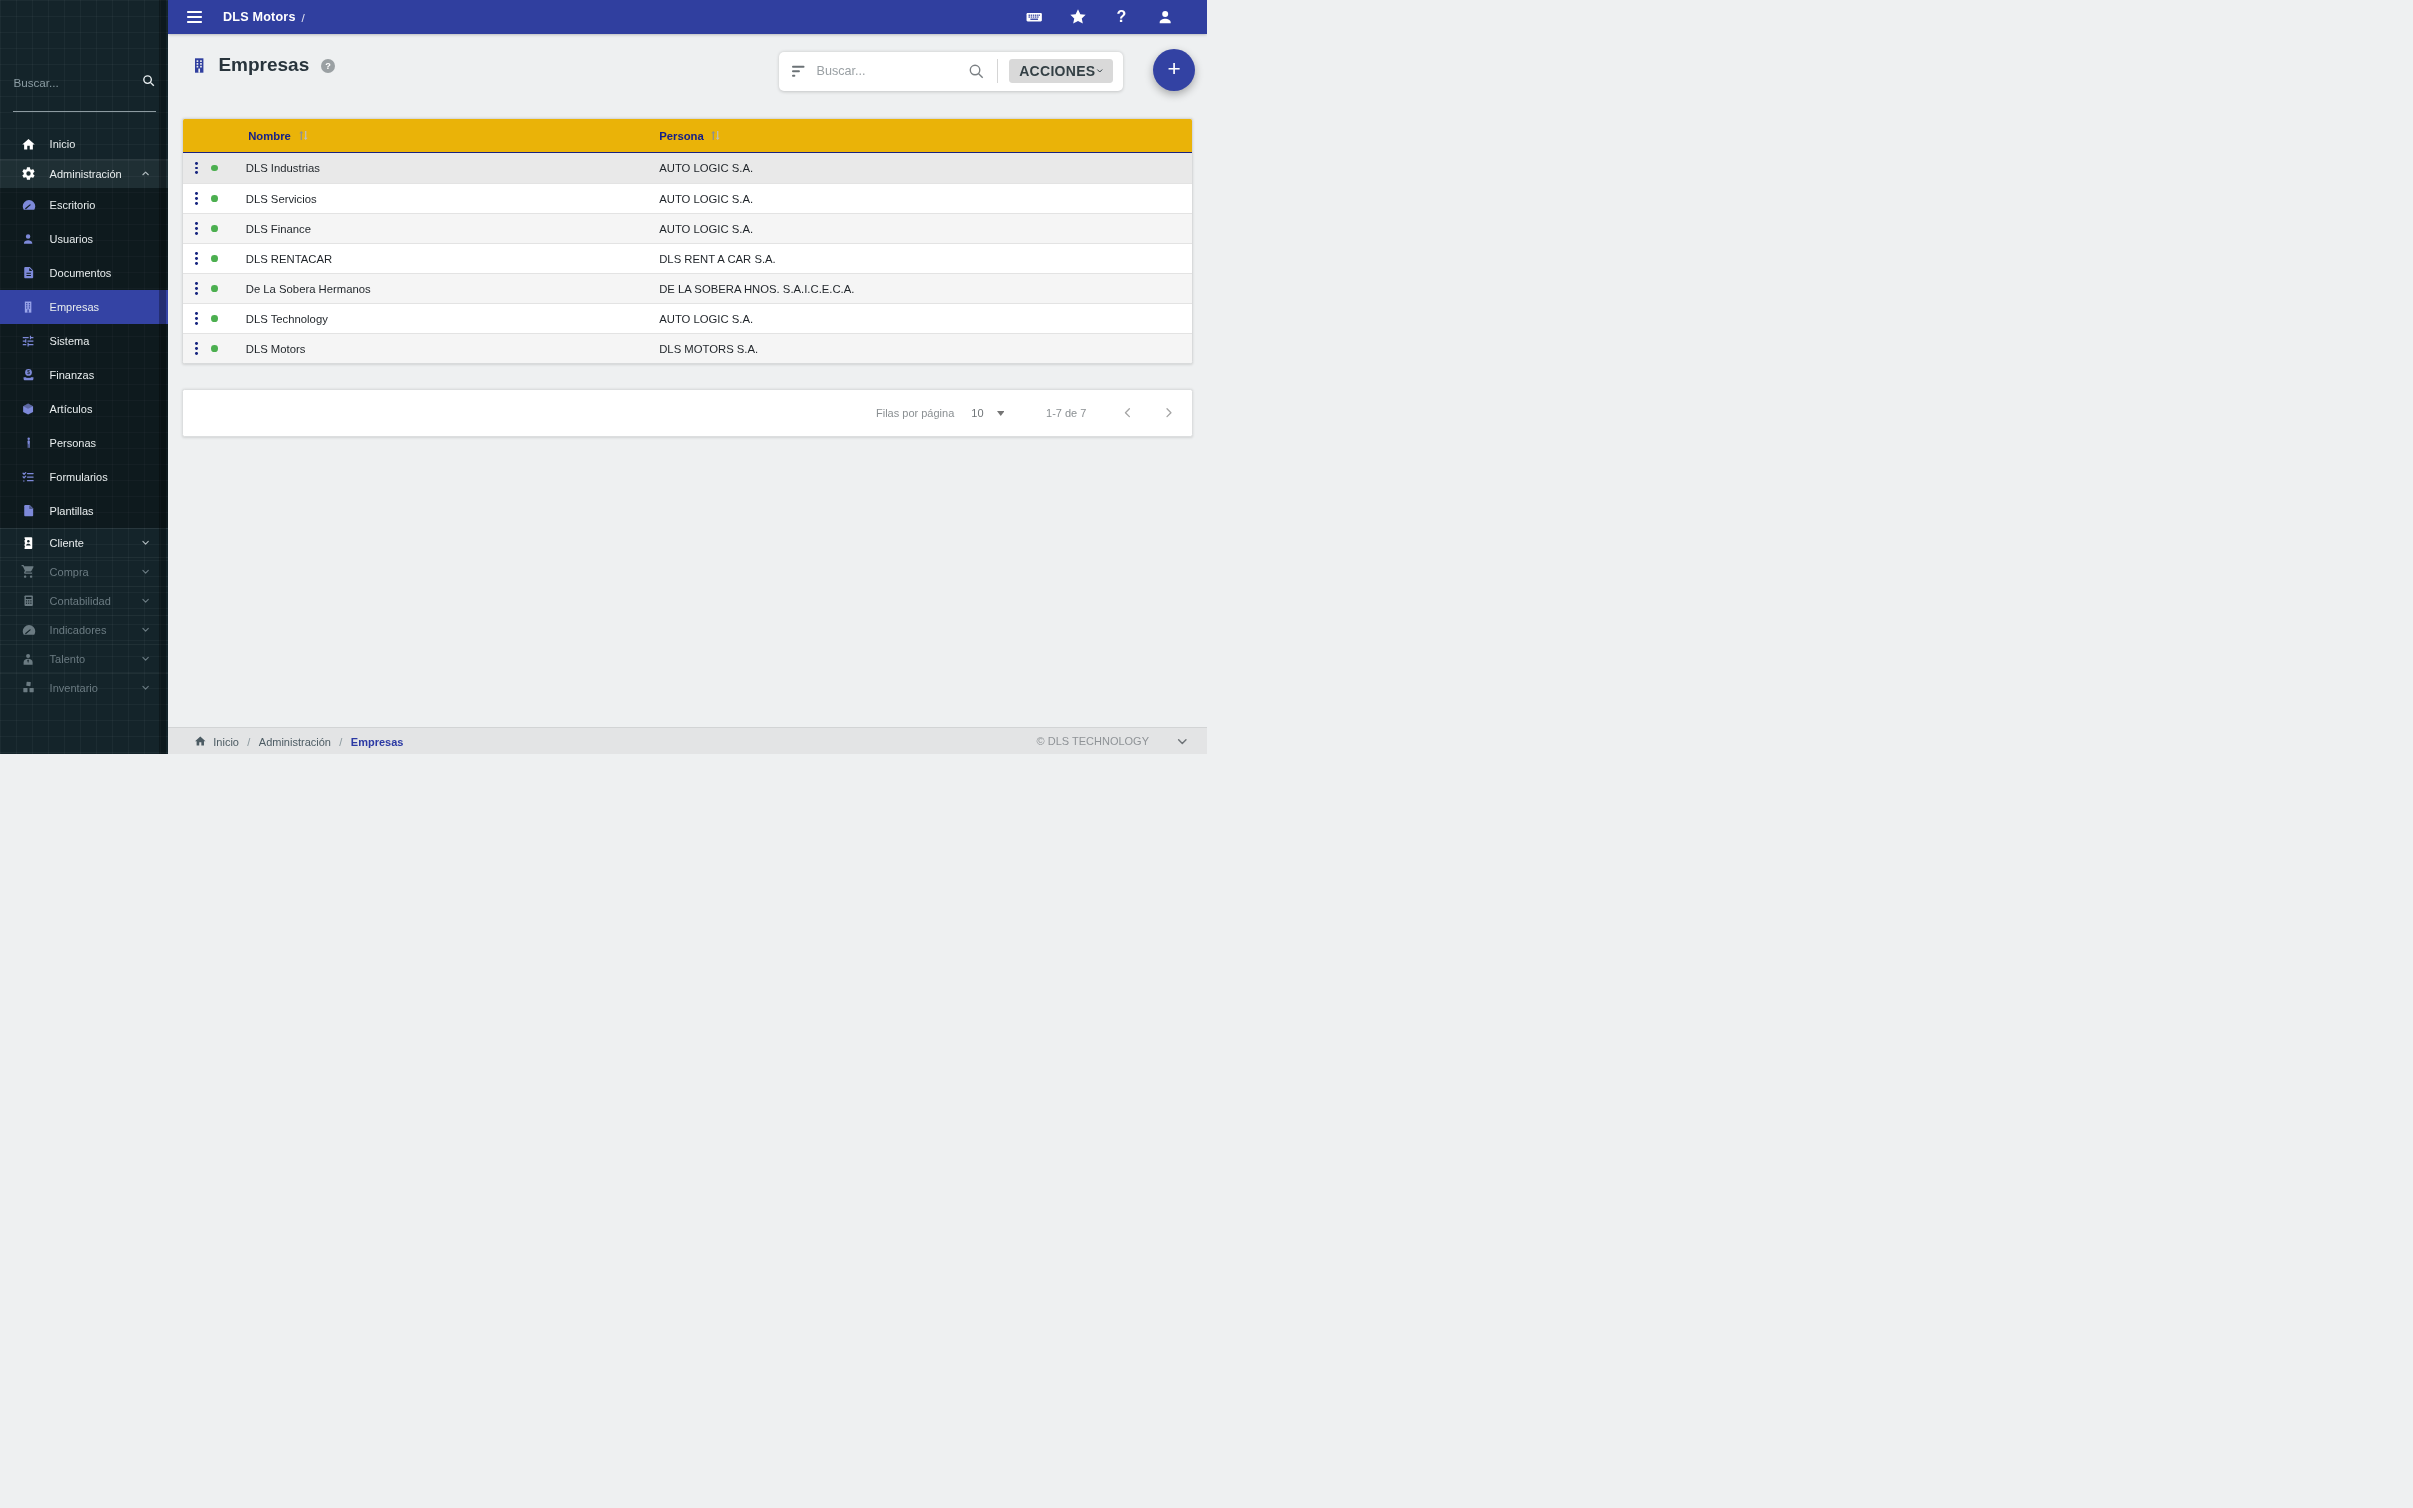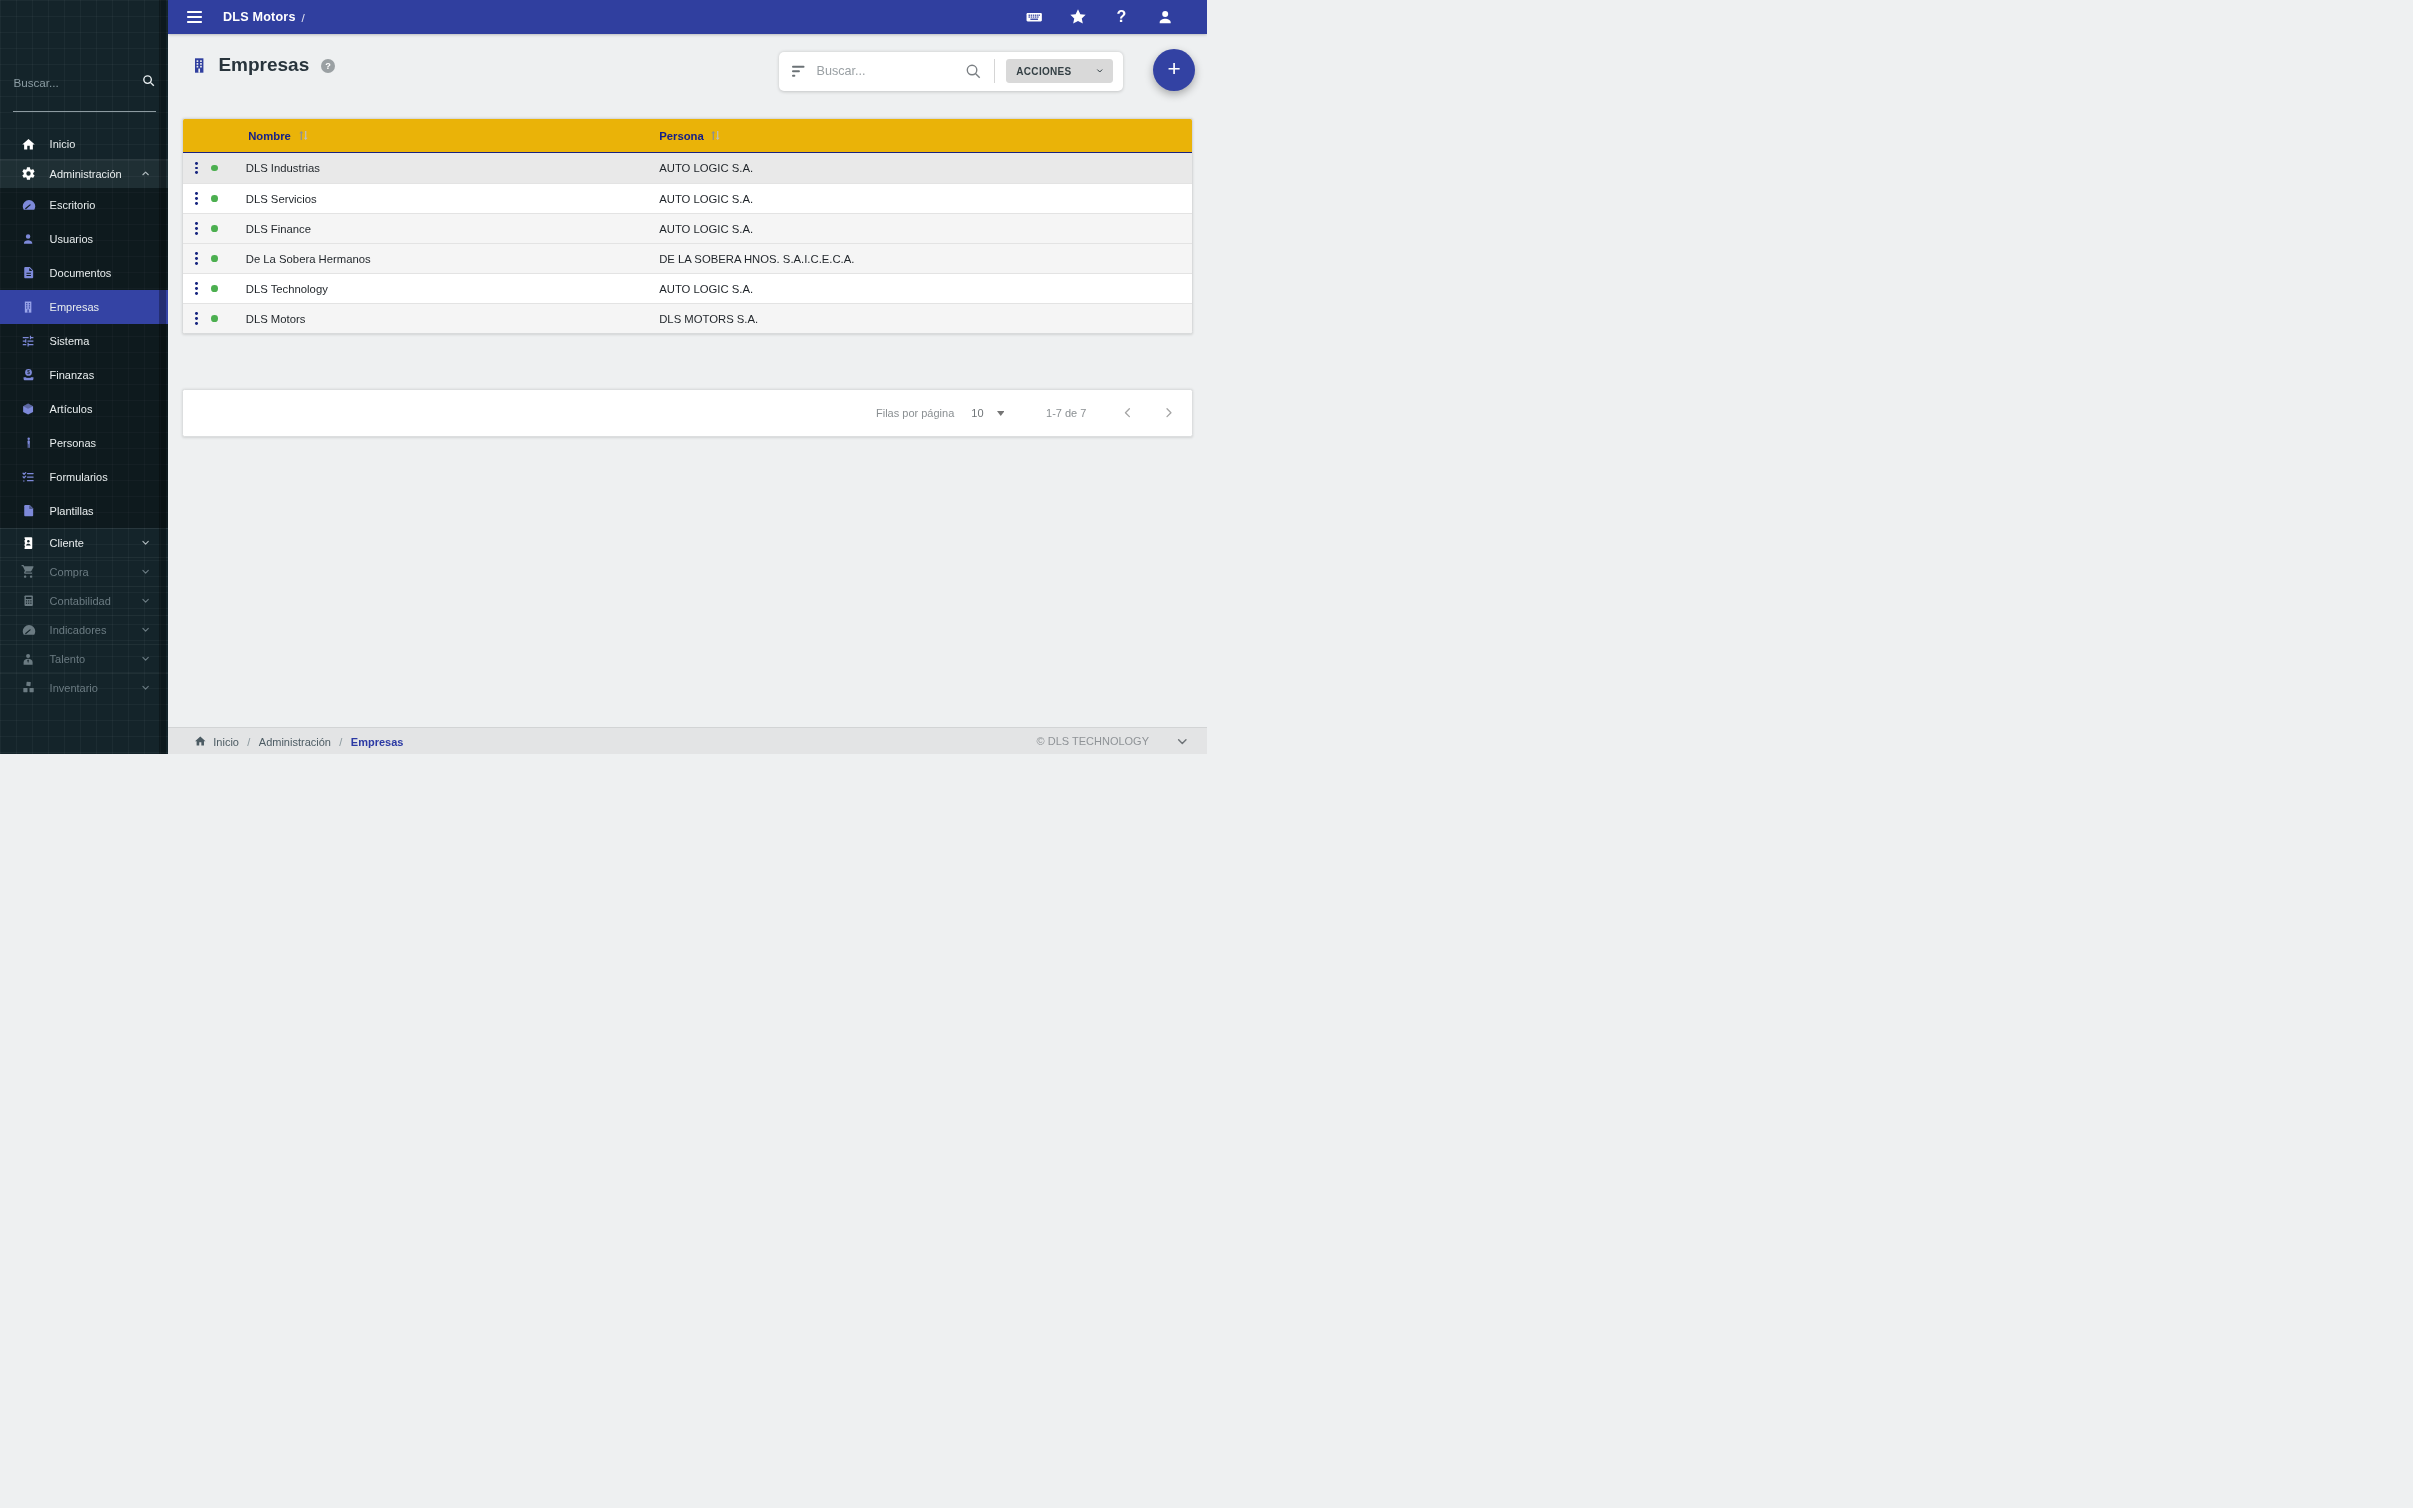--- a/index.html
+++ b/index.html
@@ -52,22 +52,22 @@
                 display:flex; align-items:center; justify-content:center; margin-left:11.7px; margin-top:2.5px; cursor:pointer; }
 
   .search-card { position:absolute; left:611px; top:17.6px; width:344px; height:39px; background:#fff; border-radius:5px;
                  box-shadow:0 0.8px 3.4px rgba(0,0,0,.18); display:flex; align-items:center; }
   .filter-ic { margin-left:13.4px; display:flex; color:#6b7276; cursor:pointer; }
   .toolbar-search { border:none; outline:none; font-size:12.6px; margin-left:10px; flex:1; color:#555; min-width:0;
                     font-family:"Liberation Sans", sans-serif; }
   .toolbar-search::placeholder { color:#9aa0a4; }
   .mag2 { display:flex; color:#7a7f83; cursor:pointer; }
   .vdiv { width:0.8px; height:23.5px; background:#d5d5d5; margin:0 11.7px; }
-  .actions-btn { height:23.5px; padding:0 10px; background:#d9d9d9; border:none; border-radius:3.4px; font-size:10px; font-weight:bold;
-                 color:#333f44; letter-spacing:0.3px; display:flex; align-items:center; gap:24px; cursor:pointer; margin-right:10px;
+  .actions-btn { height:23.5px; padding:0 10px; background:#d9d9d9; border:none; border-radius:3.4px; font-size:14px; font-weight:bold;
+                 color:#333f44; letter-spacing:0.3px; display:flex; align-items:center; gap:0; cursor:pointer; margin-right:10px;
                  font-family:"Liberation Sans", sans-serif; }
   .fab { position:absolute; left:985px; top:15px; width:42px; height:42px; border-radius:50%; background:#3342a3; color:#fff;
          display:flex; align-items:center; justify-content:center; box-shadow:0 3.4px 8.4px rgba(0,0,0,.3); cursor:pointer; }
   .fab span { font-size:22.6px; line-height:1; margin-top:-1.7px; }
 
   
   .table-card { position:absolute; left:14.2px; top:84px; width:1011px; background:#fff; border:0.8px solid #d8dadb;
                 border-radius:2.5px; box-shadow:0 0.8px 2.5px rgba(0,0,0,.12); overflow:hidden; }
   .t-head { height:34px; position:relative; border-bottom:1.7px solid #1a237e; background:#eab308; }
   .th { position:absolute; top:0; height:100%; display:flex; align-items:center; gap:6.7px; color:#152088; font-weight:bold;
@@ -484,20 +484,30 @@
     <div class="t-row alt">
       <span class="kebab">
           <i></i>
           <i></i>
           <i></i>
         </span>
       <span class="dot"></span>
       <span class="r-name">DLS Finance</span>
       <span class="r-persona">AUTO LOGIC S.A.</span>
     </div>
+    <div class="t-row">
+      <span class="kebab">
+          <i></i>
+          <i></i>
+          <i></i>
+        </span>
+      <span class="dot"></span>
+      <span class="r-name">DLS RENTACAR</span>
+      <span class="r-persona">DLS RENT A CAR S.A.</span>
+    </div>
     <div class="t-row alt">
       <span class="kebab">
           <i></i>
           <i></i>
           <i></i>
         </span>
       <span class="dot"></span>
       <span class="r-name">De La Sobera Hermanos</span>
       <span class="r-persona">DE LA SOBERA HNOS. S.A.I.C.E.C.A.</span>
     </div>

